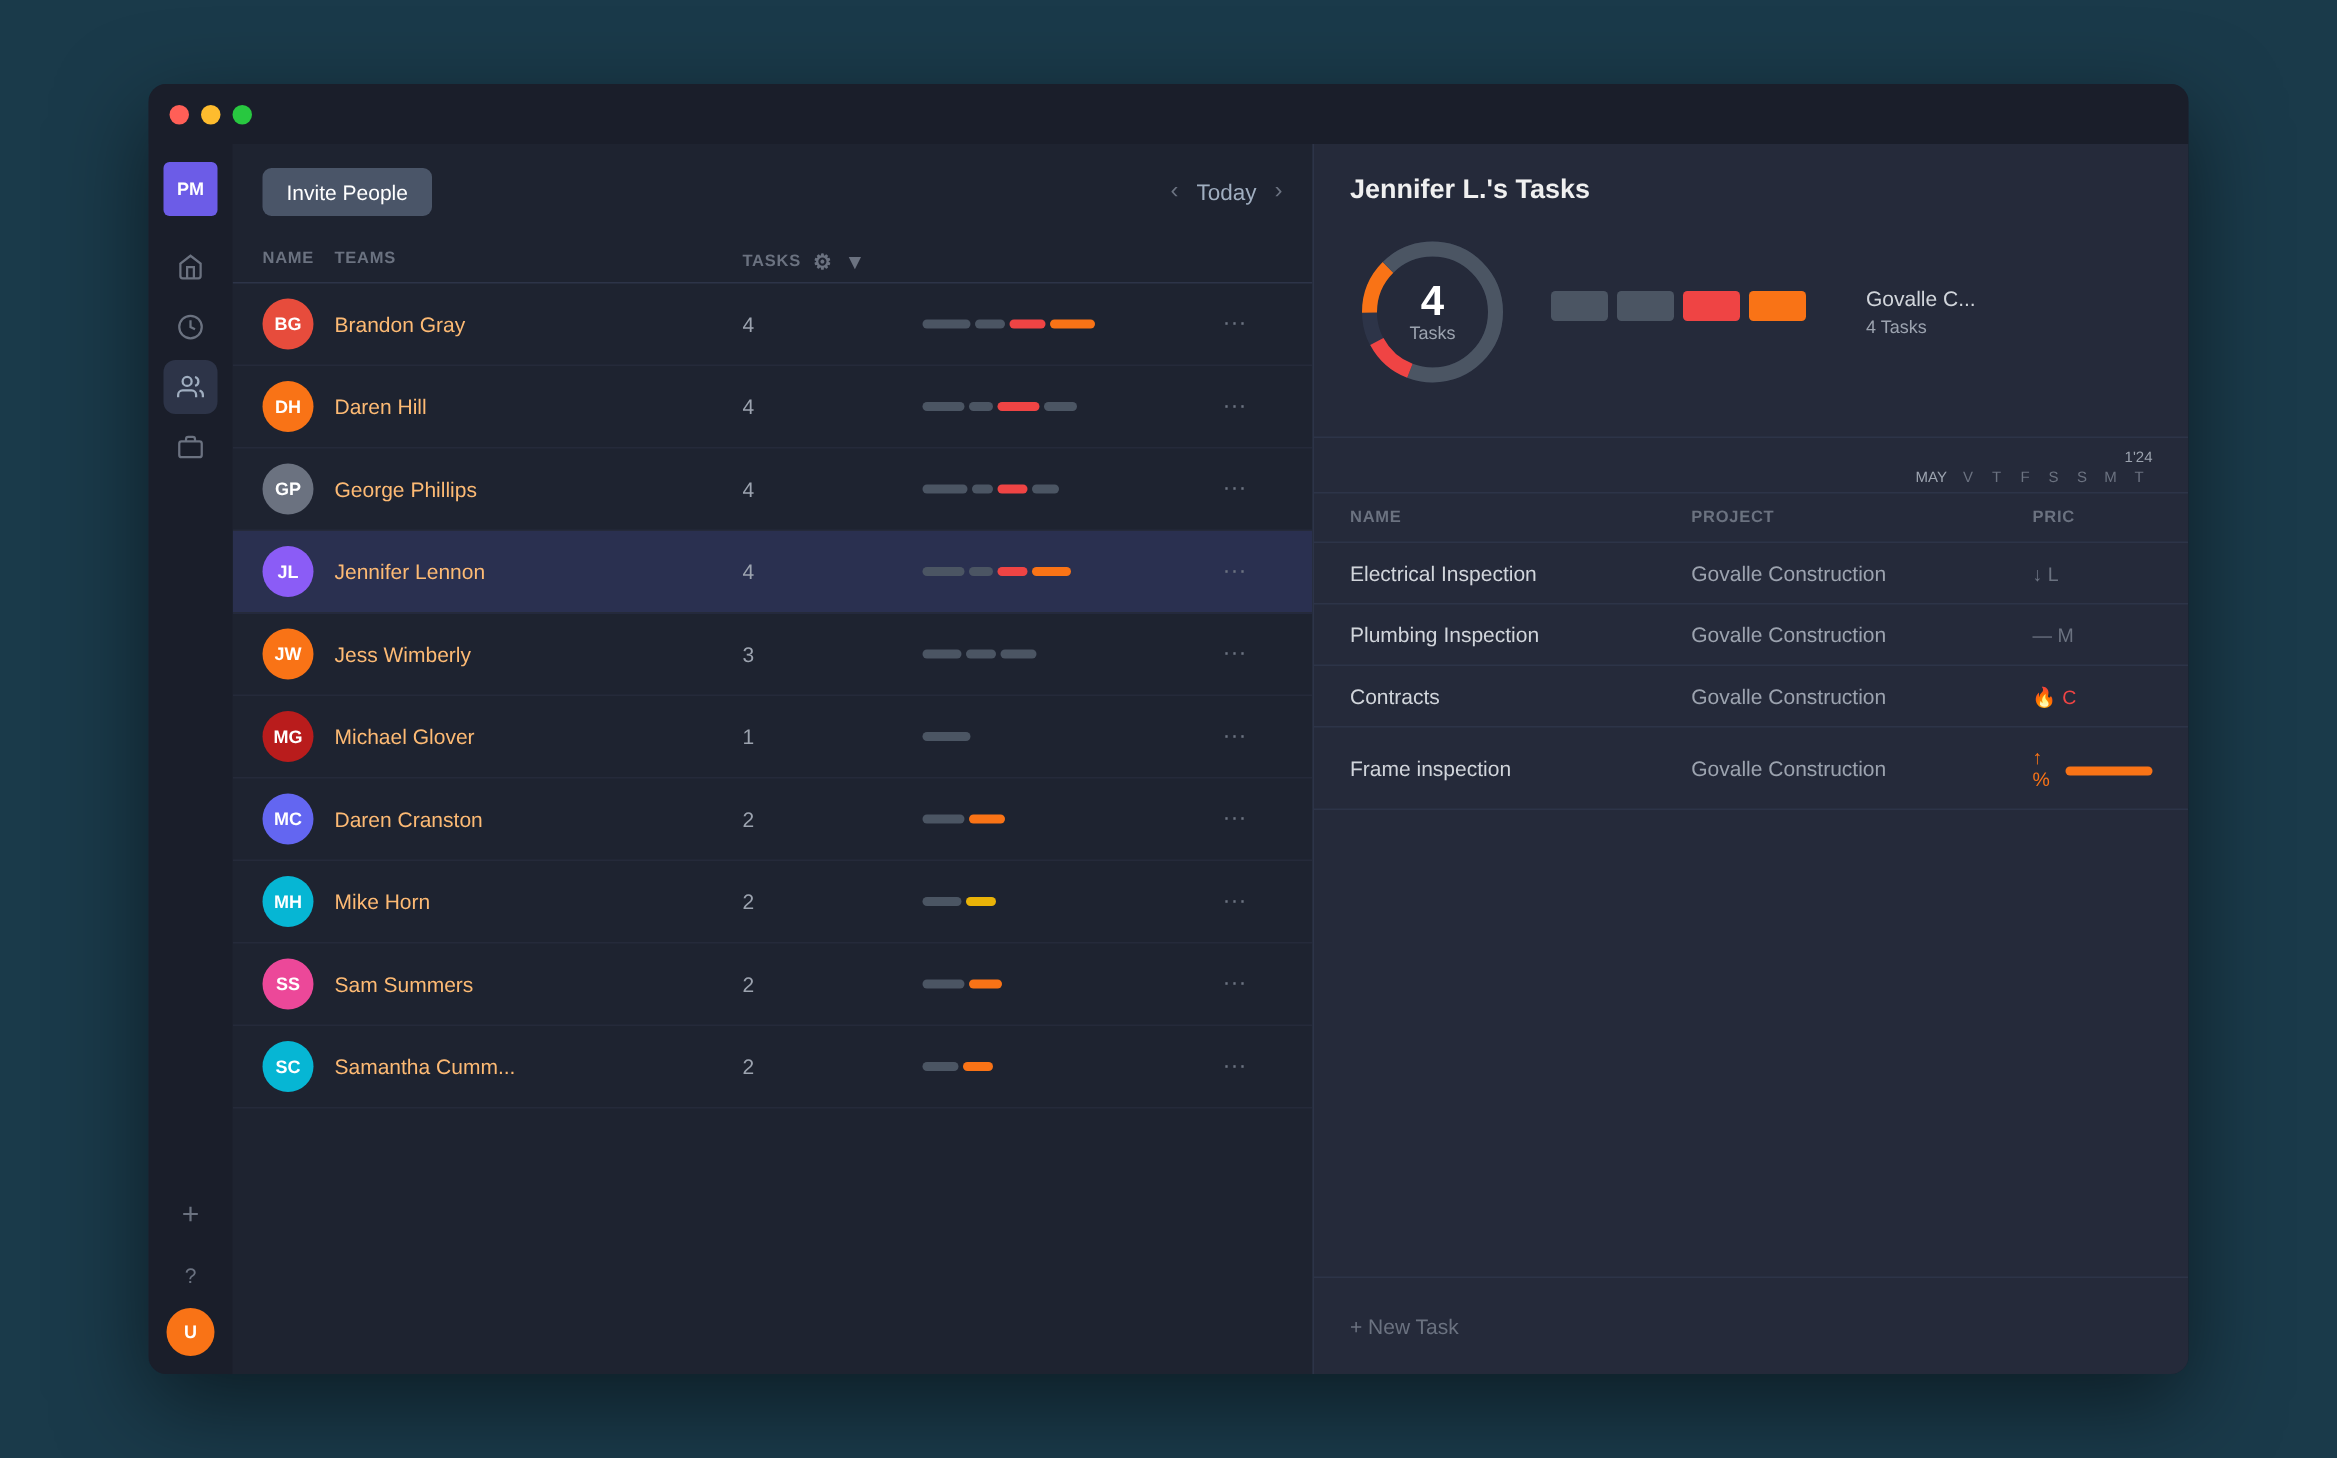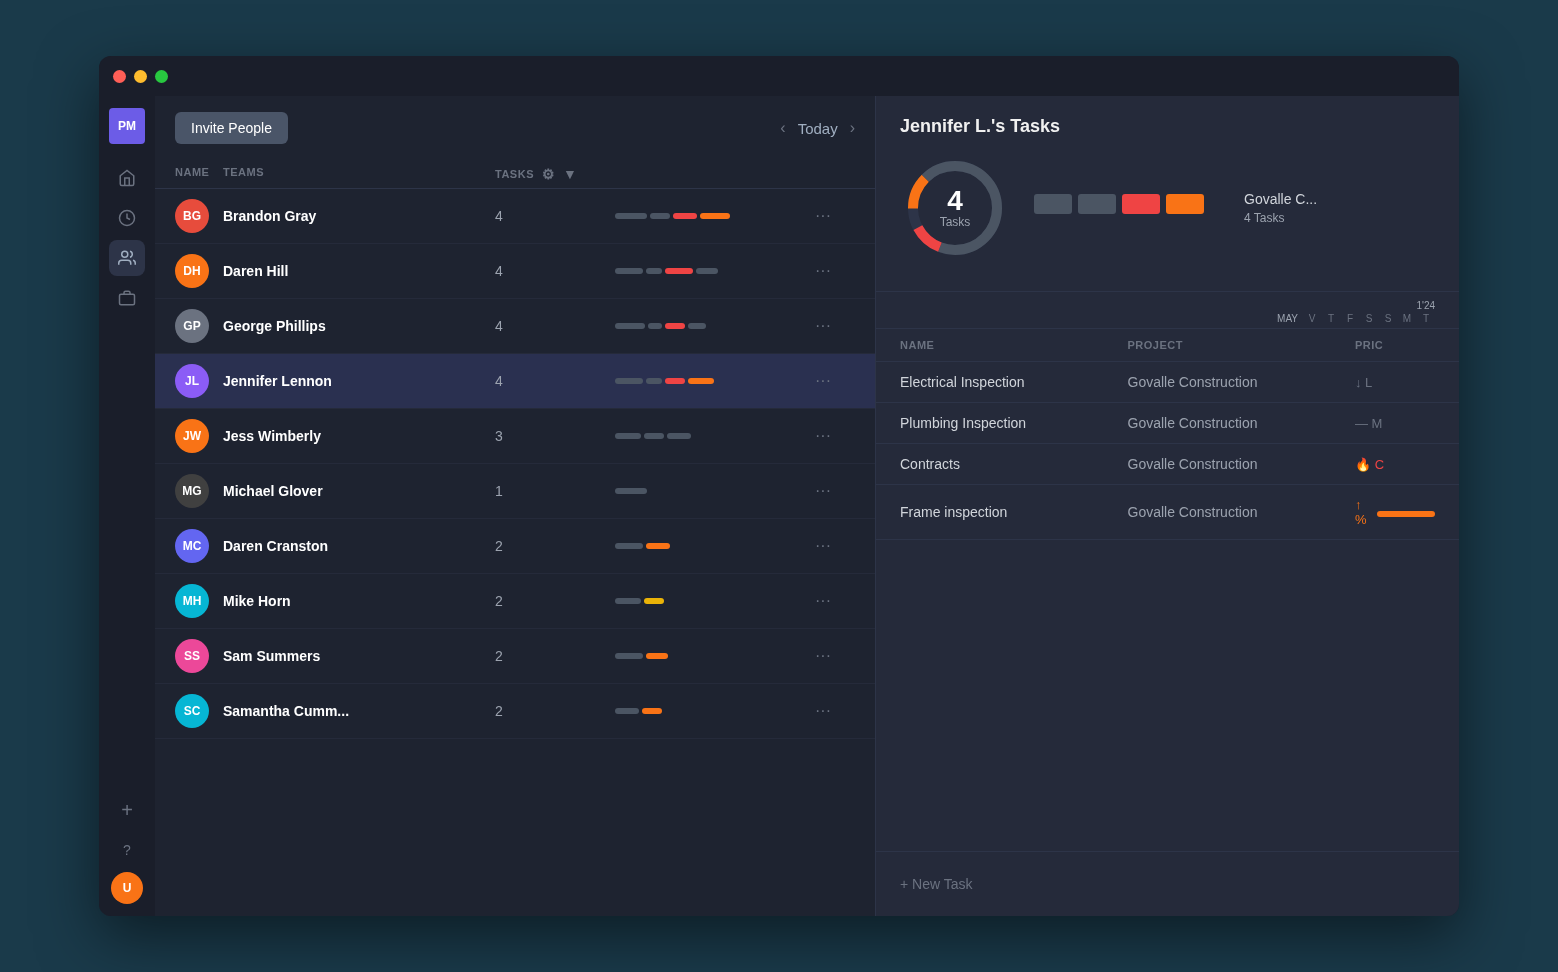--- a/index.html
+++ b/index.html
@@ -180,23 +180,22 @@
       border-radius: 50%;
       display: flex;
       align-items: center;
       justify-content: center;
       font-size: 12px;
       font-weight: bold;
       color: white;
       overflow: hidden;
     }
     .person-name {
-      color: #ffffff;
+      color: #fdba74;
       font-size: 14px;
-      font-weight: bold;
     }
     .task-count {
       color: #9ca3af;
       font-size: 14px;
     }
     .task-bars {
       display: flex;
       gap: 3px;
       align-items: center;
     }
@@ -461,21 +460,21 @@
     <div class="person-name">Jess Wimberly</div>
     <div class="task-count">3</div>
     <div class="task-bars">
                 <div class="bar" style="width:26px; background:#4b5563;"></div>
                 <div class="bar" style="width:20px; background:#4b5563;"></div>
                 <div class="bar" style="width:24px; background:#4b5563;"></div>
               </div>
     <div class="more-btn">···</div>
   </div>
             <div class="people-row">
-    <div class="avatar" style="background:#404040;">MG</div>
+    <div class="avatar" style="background:#b91c1c;">MG</div>
     <div class="person-name">Michael Glover</div>
     <div class="task-count">1</div>
     <div class="task-bars">
                 <div class="bar" style="width:32px; background:#4b5563;"></div>
               </div>
     <div class="more-btn">···</div>
   </div>
             <div class="people-row">
     <div class="avatar" style="background:#6366f1;">MC</div>
     <div class="person-name">Daren Cranston</div>

